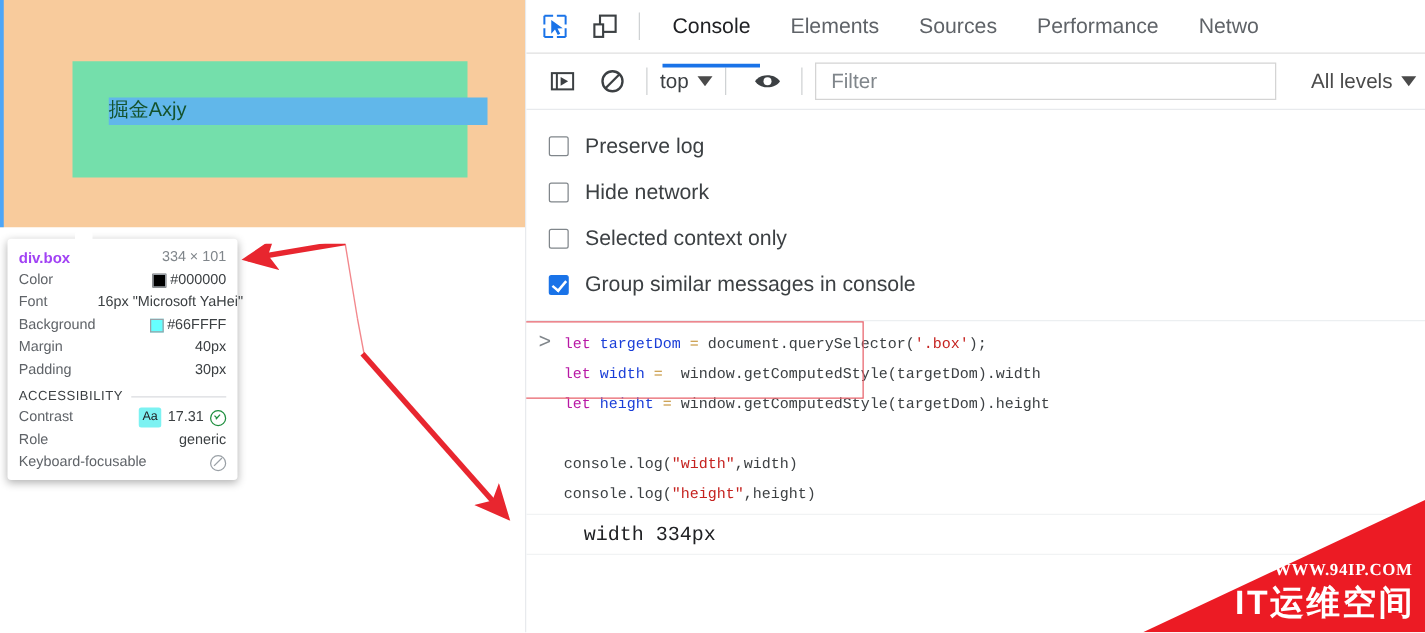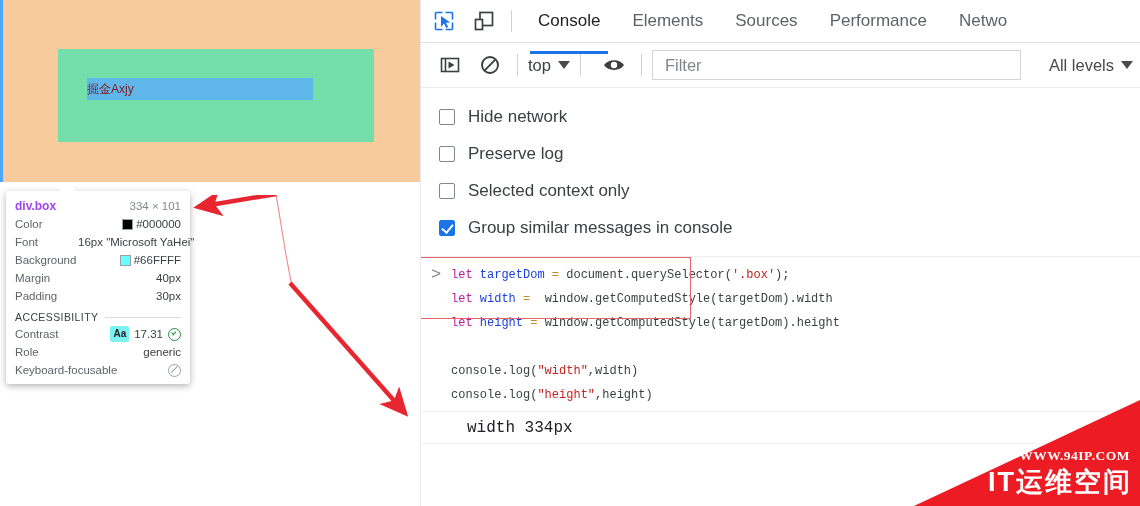--- a/index.html
+++ b/index.html
@@ -40,24 +40,24 @@
     top: 49px;
     width: 316px;
     height: 93px;
     background: #74dfab;
     box-sizing: border-box;
     padding: 29px;
   }
   #demo-text {
     display: inline-block;
     background: #61b7ea;
-    color: #7f1d1d;
-    font-size: 12px;
+    color: #14532d;
+    font-size: 16px;
     line-height: 22px;
-    width: 226px;
+    width: 303px;
     white-space: nowrap;
   }
 
   
   #inspect-tooltip {
     position: absolute;
     left: 6px;
     top: 191px;
     width: 184px;
     background: #ffffff;
@@ -109,21 +109,21 @@
   #tt-a11y-head .rule {
     flex: 1;
     height: 1px;
     background: #dadce0;
     margin-left: 7px;
   }
   .aa-badge {
     background: #7cf2f2;
     color: #202124;
     font-size: 10px;
-    font-weight: bold;
+    font-weight: normal;
     padding: 0 3px;
     border-radius: 2px;
     margin-right: 5px;
   }
   .ok-circle {
     width: 11px; height: 11px;
     border: 1.4px solid #1e8e3e;
     border-radius: 50%;
     position: relative;
     margin-left: 5px;
@@ -527,25 +527,25 @@
     <div id="filter-input">Filter</div>
     <div id="levels-select">
       <span>All levels</span>
       <span class="caret"></span>
     </div>
   </div>
 
   <div id="dt-settings">
     <div class="cb-row">
       <span class="cb"></span>
-      <span>Hide network</span>
+      <span>Preserve log</span>
     </div>
     <div class="cb-row">
       <span class="cb"></span>
-      <span>Preserve log</span>
+      <span>Hide network</span>
     </div>
     <div class="cb-row">
       <span class="cb"></span>
       <span>Selected context only</span>
     </div>
     <div class="cb-row">
       <span class="cb checked"></span>
       <span>Group similar messages in console</span>
     </div>
   </div>

